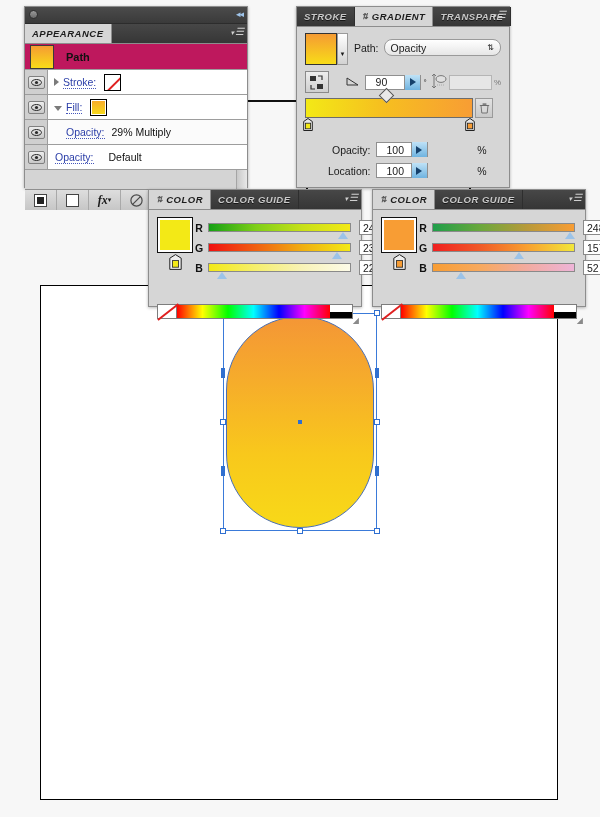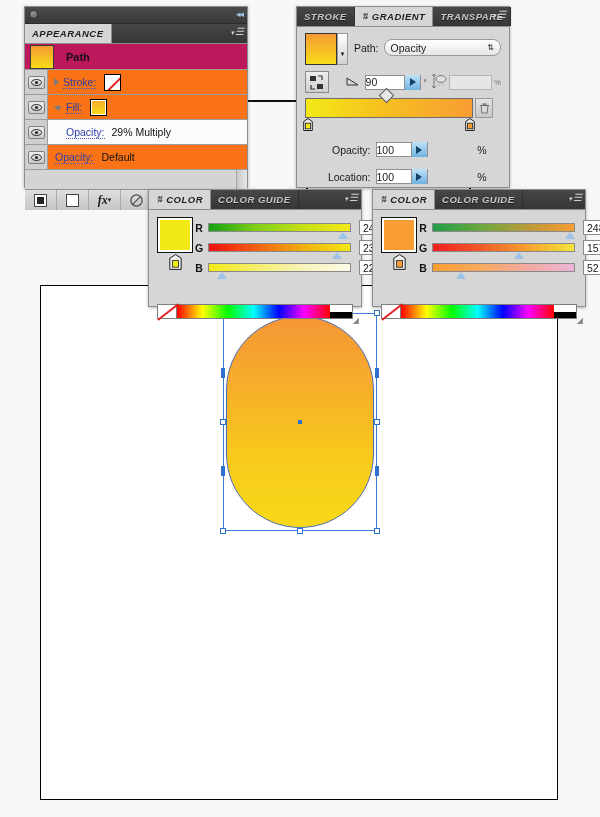--- a/index.html
+++ b/index.html
@@ -90,21 +90,21 @@
     position:absolute;right:3px;top:3px;color:#cfcfcf;font-size:10px;line-height:10px;
   }
   .menubtn .caret{font-size:7px;margin-right:1px;}
 
   
   #appearance{left:24px;top:6px;width:224px;height:182px;}
   #appearance .body{background:#d4d4d4;position:relative;height:145px;}
   .ap-row{
     display:flex;align-items:center;height:24px;
     border-bottom:1px solid #9d9d9d;
-    background:#f97316;
+    background:#ffffff;
     position:relative;
   }
   .ap-row.white{background:#fbfbfb;}
   .ap-row.titlerow{background:#be185d;height:25px;}
   .eye-cell{
     width:22px;height:100%;display:flex;align-items:center;justify-content:center;
     border-right:1px solid #9d9d9d;background:#cfcfcf;
   }
   .eye{
     width:15px;height:11px;border:1px solid #808080;border-radius:2px;
@@ -173,21 +173,21 @@
   .select{
     flex:1;height:17px;border:1px solid #9a9a9a;border-radius:8px;
     background:linear-gradient(#ffffff,#e6e6e6);
     display:flex;align-items:center;justify-content:space-between;
     padding:0 6px;box-sizing:border-box;font-size:10.5px;
   }
   .stepper-field{
     height:15px;border:1px solid #8f8f8f;background:#fff;
     display:flex;align-items:center;box-sizing:border-box;
   }
-  .stepper-field span{padding-left:0;font-size:10.5px;text-align:center;}
+  .stepper-field span{padding-left:10px;font-size:10.5px;text-align:center;}
   .blue-arrow{
     width:16px;height:15px;margin-left:auto;
     background:linear-gradient(#bfe2f7,#6fb3e0);
     border-left:1px solid #8f8f8f;
     display:flex;align-items:center;justify-content:center;
     box-sizing:border-box;
   }
   .blue-arrow:after{
     content:"";width:0;height:0;
     border-top:4px solid transparent;border-bottom:4px solid transparent;
@@ -212,21 +212,21 @@
   }
   .stop .house{
     width:10px;height:13px;
   }
   .trash-btn{
     position:absolute;right:8px;top:0;width:18px;height:20px;
     border:1px solid #9a9a9a;box-sizing:border-box;
     background:linear-gradient(#e2e2e2,#c9c9c9);
     display:flex;align-items:center;justify-content:center;
   }
-  .fieldrow{display:flex;align-items:center;justify-content:center;margin-top:12px;}
+  .fieldrow{display:flex;align-items:center;justify-content:center;margin-top:6px;}
   .fieldrow .lbl{width:56px;text-align:right;margin-right:5px;}
 
   
   .colorpanel{width:214px;height:118px;}
   #color-left{left:148px;top:189px;}
   #color-right{left:372px;top:189px;}
   .colorpanel .body{padding:7px 8px 0 8px;box-sizing:border-box;position:relative;height:100%;}
   .color-sw{
     width:36px;height:36px;border:1px solid #111;box-sizing:border-box;
     outline:2px solid #fff;outline-offset:-3px;
@@ -370,21 +370,21 @@
     <div class="ap-row">
       <div class="eye-cell">
         <div class="eye">
           <svg width="11" height="7" viewBox="0 0 11 7">
               <ellipse cx="5.5" cy="3.5" rx="5" ry="3" fill="none" stroke="#2a2a2a" stroke-width="1"></ellipse>
               <circle cx="5.5" cy="3.5" r="1.6" fill="#2a2a2a"></circle>
             </svg>
         </div>
       </div>
       <span class="ap-label" style="margin-left:7px;">Opacity:</span>
-      <span class="ap-plain" style="margin-left:8px;">Default</span>
+      <span class="ap-plain" style="margin-left:15px;">Default</span>
     </div>
   </div>
 
   <div class="ap-toolbar">
     <div class="tb-btn">
       <svg width="13" height="13" viewBox="0 0 13 13">
           <rect x="0.5" y="0.5" width="12" height="12" fill="#fff" stroke="#444"></rect>
           <rect x="3" y="3" width="7" height="7" fill="#222"></rect>
         </svg>
     </div>

